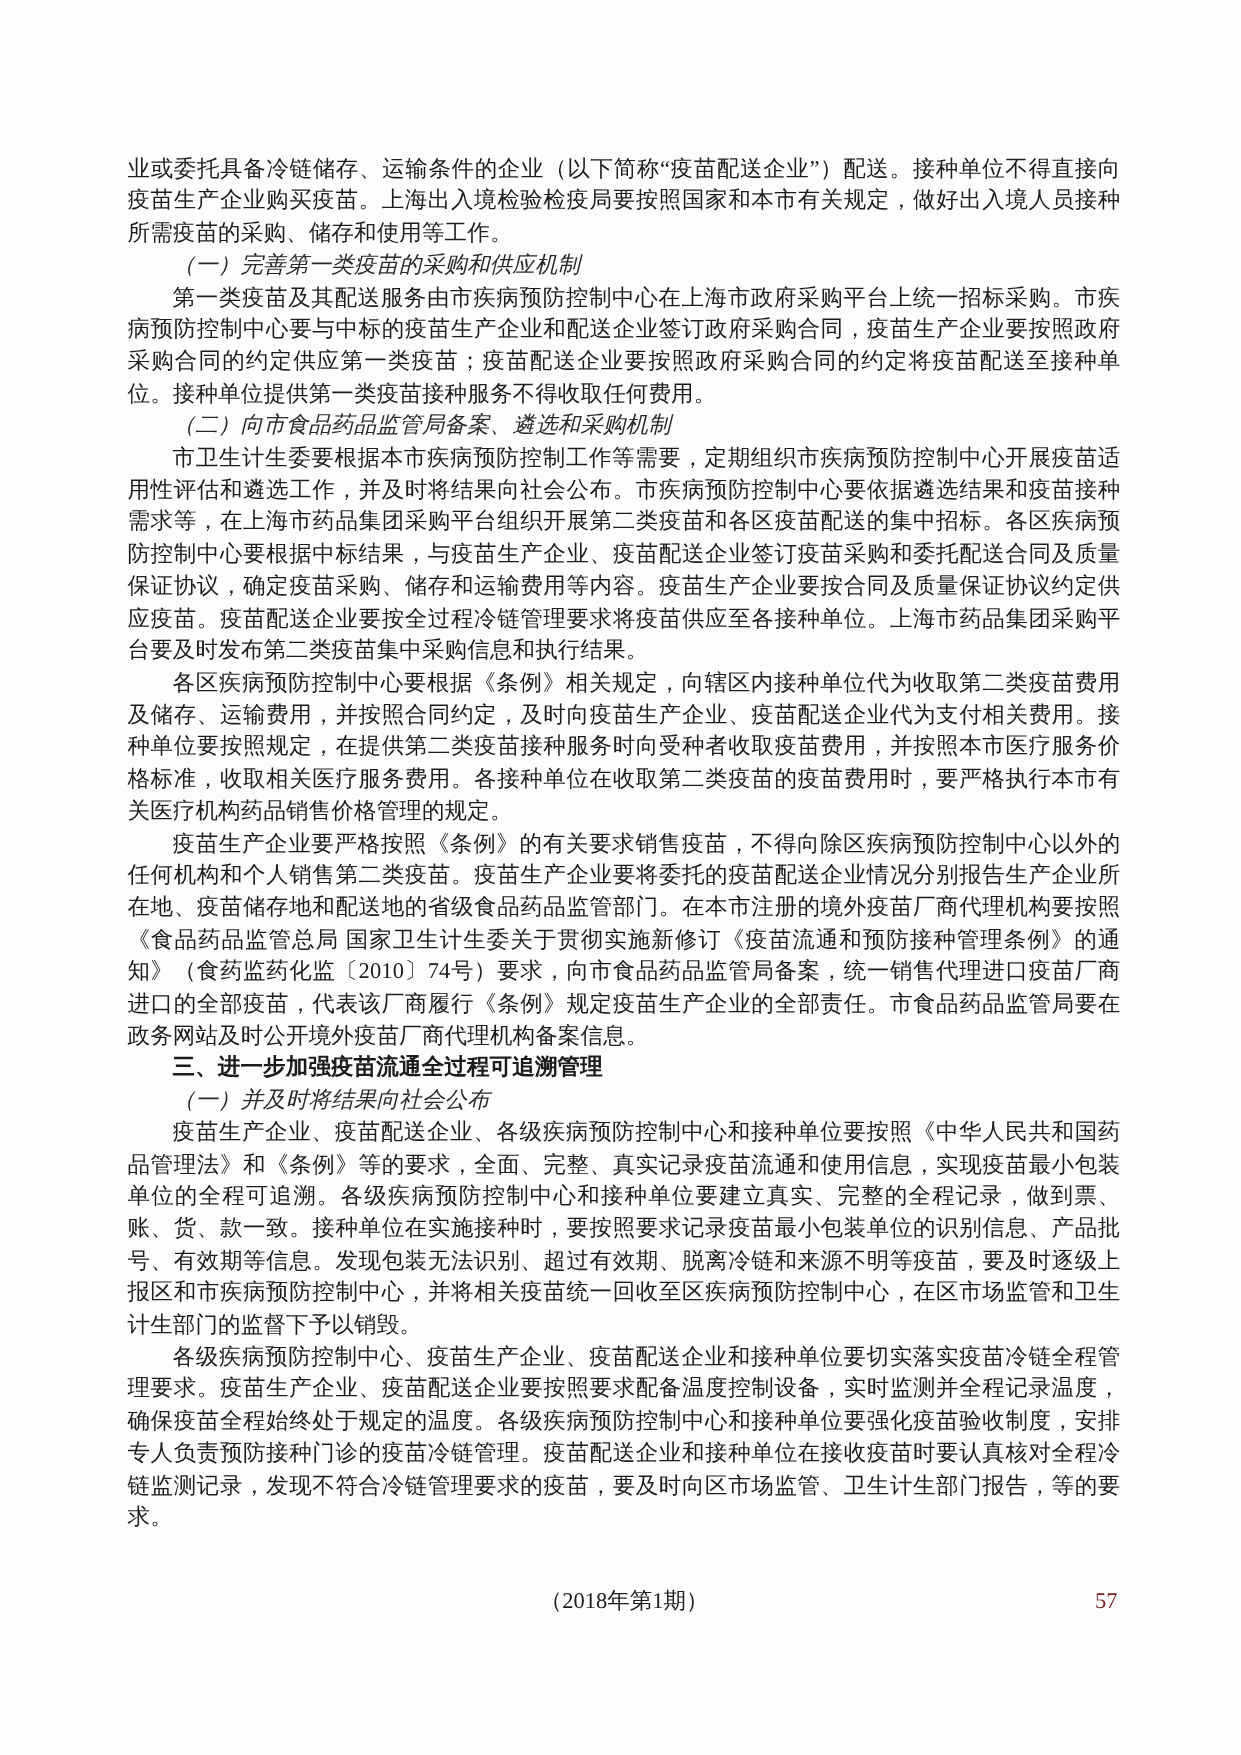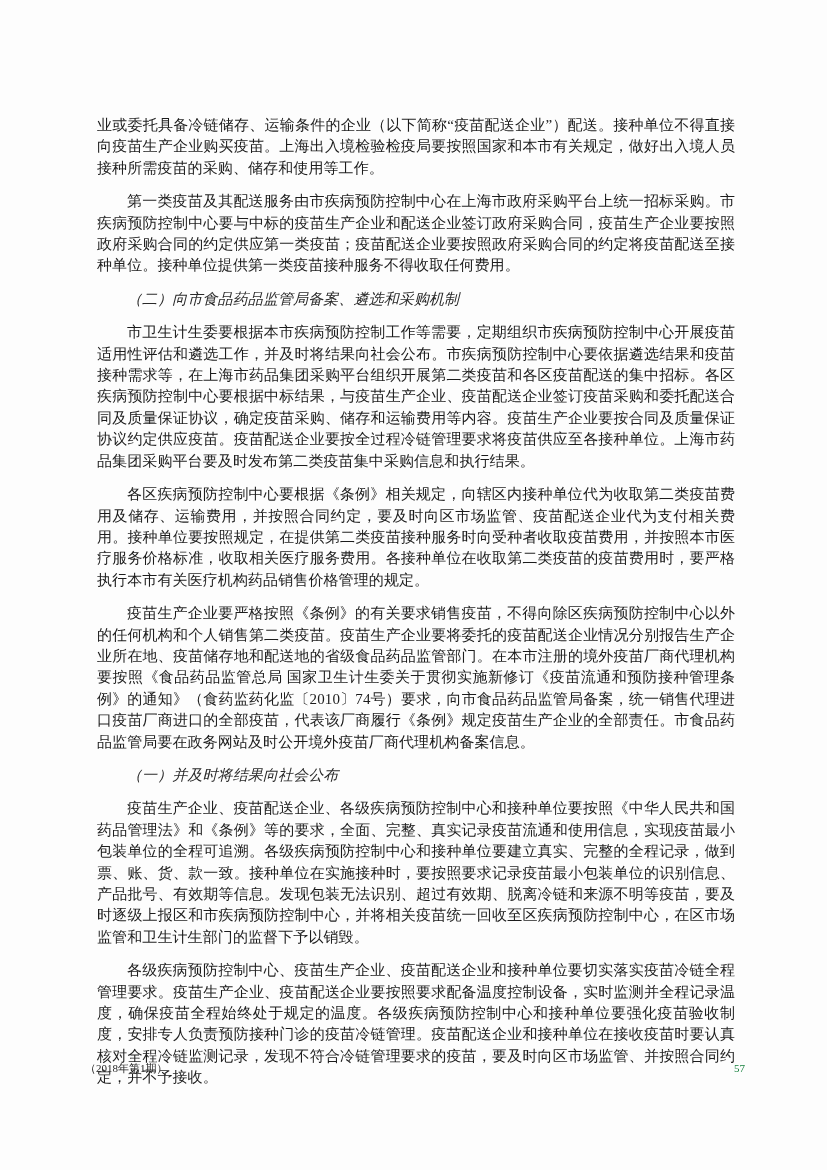--- a/index.html
+++ b/index.html
@@ -16,21 +16,21 @@
     background: #fdfdfd;
     overflow: hidden;
   }
   .page {
     position: absolute;
     left: 85px;
     top: 103px;
     width: 662px;
   }
   .page p {
-    margin: 12px;
+    margin: 0;
     padding: 0;
     font-size: 15px;
     line-height: 21.4px;
     text-align: justify;
     text-justify: inter-ideograph;
     word-break: break-all;
     letter-spacing: 0.1px;
   }
   .p-body {
     text-indent: 2em;
@@ -46,45 +46,47 @@
   .p-head-b {
     text-indent: 2em;
     font-weight: bold;
   }
   .footer {
     position: absolute;
     left: 85px;
     top: 1058px;
     width: 662px;
     height: 22px;
-    font-size: 11px;
+    font-size: 15px;
     line-height: 21.4px;
-    text-align: left;
+    text-align: center;
   }
   .footer .issue {
     display: inline-block;
   }
   .footer .pagenum {
     position: absolute;
     right: 2px;
     top: 0;
-    color: #15803d;
+    color: #7f1d1d;
   }
 </style>
 </head>
 <body>
 
 <div class="page">
   <p class="p-body no-indent">业或委托具备冷链储存、运输条件的企业（以下简称“疫苗配送企业”）配送。接种单位不得直接向疫苗生产企业购买疫苗。上海出入境检验检疫局要按照国家和本市有关规定，做好出入境人员接种所需疫苗的采购、储存和使用等工作。</p>
+  <p class="p-head-i">（一）完善第一类疫苗的采购和供应机制</p>
   <p class="p-body">第一类疫苗及其配送服务由市疾病预防控制中心在上海市政府采购平台上统一招标采购。市疾病预防控制中心要与中标的疫苗生产企业和配送企业签订政府采购合同，疫苗生产企业要按照政府采购合同的约定供应第一类疫苗；疫苗配送企业要按照政府采购合同的约定将疫苗配送至接种单位。接种单位提供第一类疫苗接种服务不得收取任何费用。</p>
   <p class="p-head-i">（二）向市食品药品监管局备案、遴选和采购机制</p>
   <p class="p-body">市卫生计生委要根据本市疾病预防控制工作等需要，定期组织市疾病预防控制中心开展疫苗适用性评估和遴选工作，并及时将结果向社会公布。市疾病预防控制中心要依据遴选结果和疫苗接种需求等，在上海市药品集团采购平台组织开展第二类疫苗和各区疫苗配送的集中招标。各区疾病预防控制中心要根据中标结果，与疫苗生产企业、疫苗配送企业签订疫苗采购和委托配送合同及质量保证协议，确定疫苗采购、储存和运输费用等内容。疫苗生产企业要按合同及质量保证协议约定供应疫苗。疫苗配送企业要按全过程冷链管理要求将疫苗供应至各接种单位。上海市药品集团采购平台要及时发布第二类疫苗集中采购信息和执行结果。</p>
-  <p class="p-body">各区疾病预防控制中心要根据《条例》相关规定，向辖区内接种单位代为收取第二类疫苗费用及储存、运输费用，并按照合同约定，要及时向区市场监管、疫苗配送企业代为支付相关费用。接种单位要按照规定，在提供第二类疫苗接种服务时向受种者收取疫苗费用，并按照本市医疗服务价格标准，收取相关医疗服务费用。各接种单位在收取第二类疫苗的疫苗费用时，要严格执行本市有关医疗机构药品销售价格管理的规定。</p>
+  <p class="p-body">各区疾病预防控制中心要根据《条例》相关规定，向辖区内接种单位代为收取第二类疫苗费用及储存、运输费用，并按照合同约定，及时向疫苗生产企业、疫苗配送企业代为支付相关费用。接种单位要按照规定，在提供第二类疫苗接种服务时向受种者收取疫苗费用，并按照本市医疗服务价格标准，收取相关医疗服务费用。各接种单位在收取第二类疫苗的疫苗费用时，要严格执行本市有关医疗机构药品销售价格管理的规定。</p>
   <p class="p-body">疫苗生产企业要严格按照《条例》的有关要求销售疫苗，不得向除区疾病预防控制中心以外的任何机构和个人销售第二类疫苗。疫苗生产企业要将委托的疫苗配送企业情况分别报告生产企业所在地、疫苗储存地和配送地的省级食品药品监管部门。在本市注册的境外疫苗厂商代理机构要按照《食品药品监管总局 国家卫生计生委关于贯彻实施新修订《疫苗流通和预防接种管理条例》的通知》（食药监药化监〔2010〕74号）要求，向市食品药品监管局备案，统一销售代理进口疫苗厂商进口的全部疫苗，代表该厂商履行《条例》规定疫苗生产企业的全部责任。市食品药品监管局要在政务网站及时公开境外疫苗厂商代理机构备案信息。</p>
+  <p class="p-head-b">三、进一步加强疫苗流通全过程可追溯管理</p>
   <p class="p-head-i">（一）并及时将结果向社会公布</p>
   <p class="p-body">疫苗生产企业、疫苗配送企业、各级疾病预防控制中心和接种单位要按照《中华人民共和国药品管理法》和《条例》等的要求，全面、完整、真实记录疫苗流通和使用信息，实现疫苗最小包装单位的全程可追溯。各级疾病预防控制中心和接种单位要建立真实、完整的全程记录，做到票、账、货、款一致。接种单位在实施接种时，要按照要求记录疫苗最小包装单位的识别信息、产品批号、有效期等信息。发现包装无法识别、超过有效期、脱离冷链和来源不明等疫苗，要及时逐级上报区和市疾病预防控制中心，并将相关疫苗统一回收至区疾病预防控制中心，在区市场监管和卫生计生部门的监督下予以销毁。</p>
-  <p class="p-body">各级疾病预防控制中心、疫苗生产企业、疫苗配送企业和接种单位要切实落实疫苗冷链全程管理要求。疫苗生产企业、疫苗配送企业要按照要求配备温度控制设备，实时监测并全程记录温度，确保疫苗全程始终处于规定的温度。各级疾病预防控制中心和接种单位要强化疫苗验收制度，安排专人负责预防接种门诊的疫苗冷链管理。疫苗配送企业和接种单位在接收疫苗时要认真核对全程冷链监测记录，发现不符合冷链管理要求的疫苗，要及时向区市场监管、并按照合同约定，并不予接收。</p>
+  <p class="p-body">各级疾病预防控制中心、疫苗生产企业、疫苗配送企业和接种单位要切实落实疫苗冷链全程管理要求。疫苗生产企业、疫苗配送企业要按照要求配备温度控制设备，实时监测并全程记录温度，确保疫苗全程始终处于规定的温度。各级疾病预防控制中心和接种单位要强化疫苗验收制度，安排专人负责预防接种门诊的疫苗冷链管理。疫苗配送企业和接种单位在接收疫苗时要认真核对全程冷链监测记录，发现不符合冷链管理要求的疫苗，要及时向区市场监管、卫生计生部门报告，等的要求。</p>
 </div>
 
 <div class="footer">
   <span class="issue">（2018年第1期）</span>
   <span class="pagenum">57</span>
 </div>
 
 </body></html>

